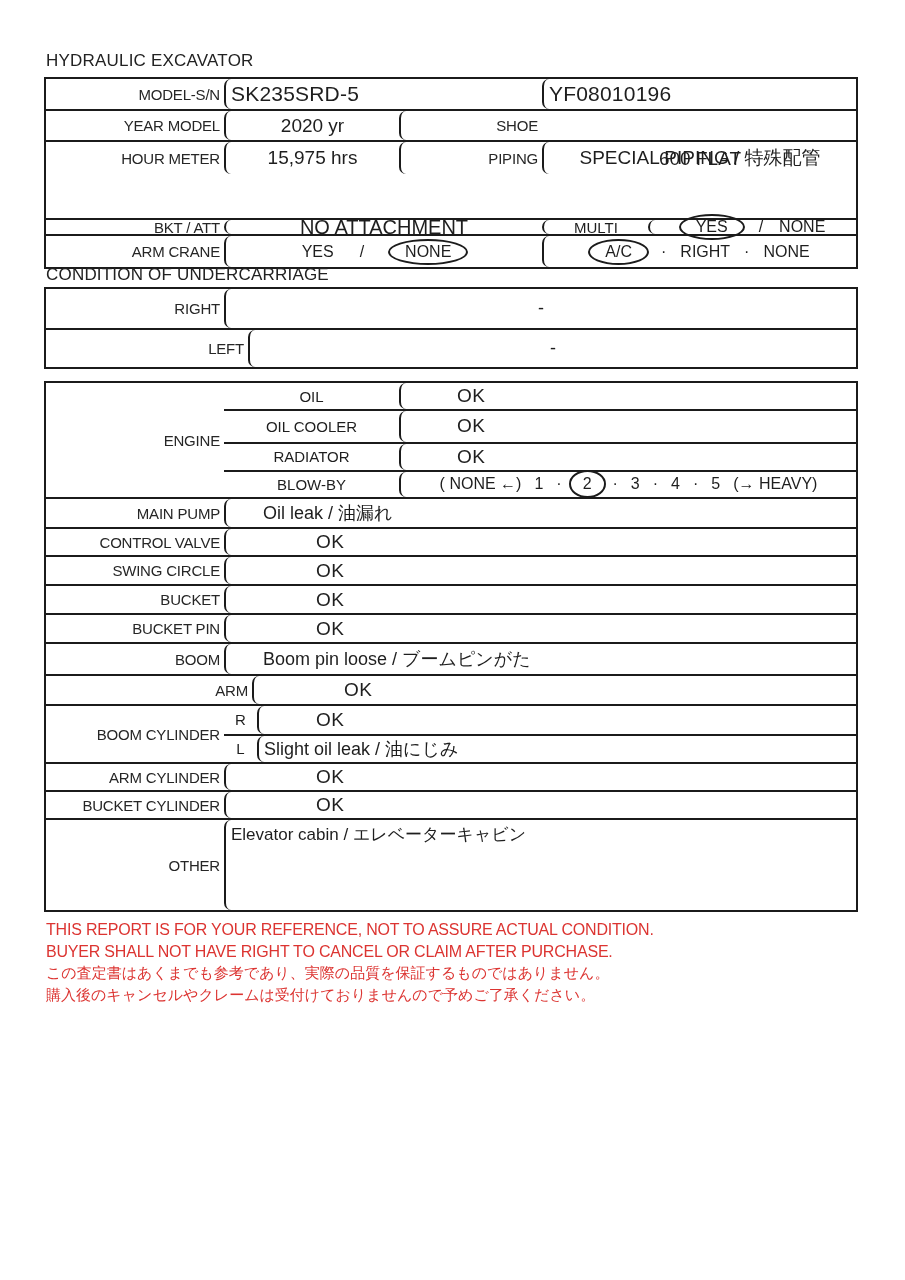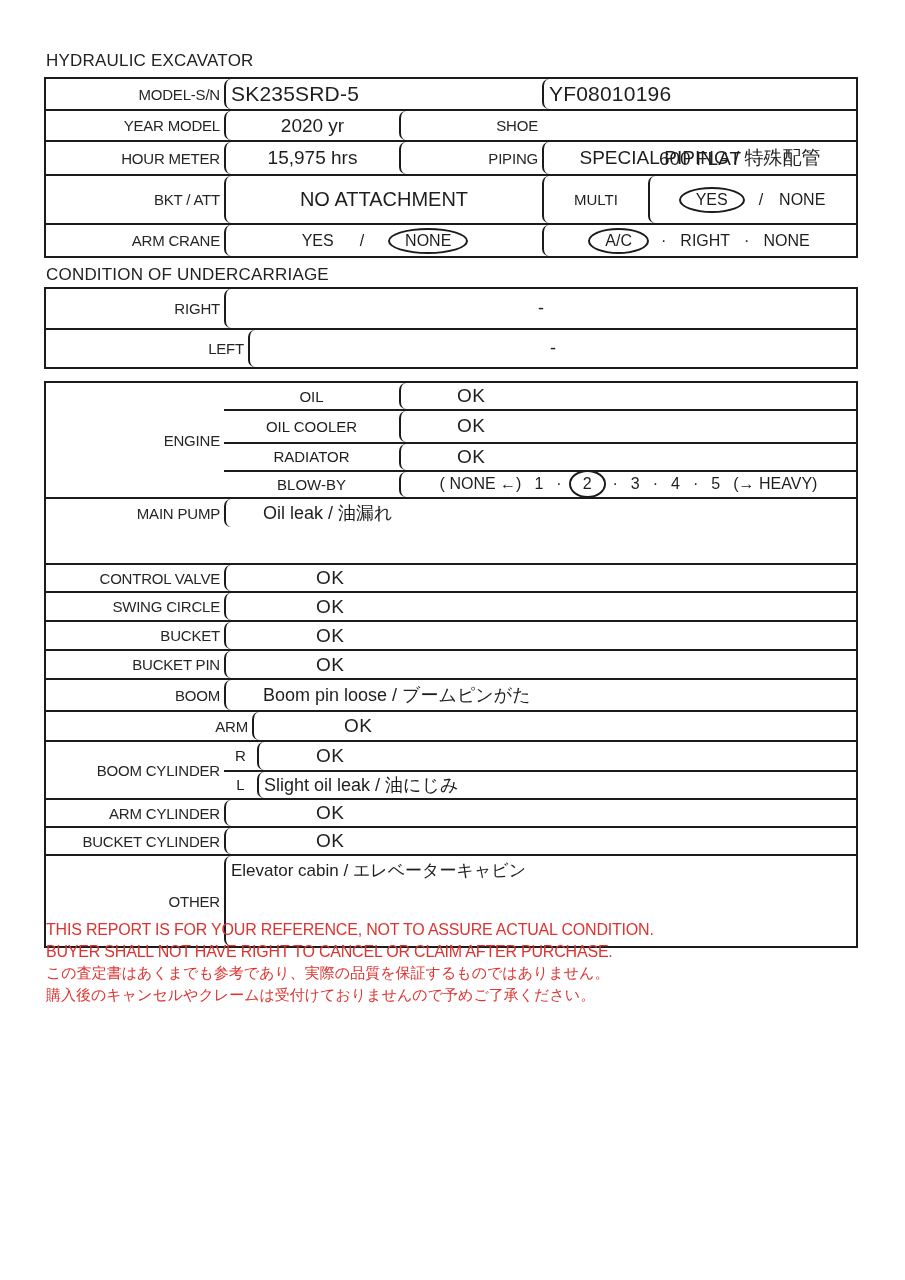--- a/index.html
+++ b/index.html
@@ -68,21 +68,21 @@
       <div class="cell center val19" style="width:175px;">2020 yr</div>
       <div class="cell label" style="width:143px;">SHOE</div>
       <div class="cell center val19" style="flex:1;margin-top:48px;">600 FLAT</div>
     </div>
     <div class="row" style="height:34px;">
       <div class="cell label" style="width:178px;">HOUR METER</div>
       <div class="cell center val19" style="width:175px;">15,975 hrs</div>
       <div class="cell label" style="width:143px;">PIPING</div>
       <div class="cell center val19" style="flex:1;">SPECIAL PIPING / 特殊配管</div>
     </div>
-    <div class="row" style="height:49px;">
+    <div class="row" style="height:16px;margin-top:44px;">
       <div class="cell label" style="width:178px;">BKT / ATT</div>
       <div class="cell center" style="width:318px; font-size:20px;">NO ATTACHMENT</div>
       <div class="cell center" style="width:106px; font-size:15px;">MULTI</div>
       <div class="cell center" style="flex:1; font-size:16px; gap:16px;">
         <span class="circled">
             <span class="tok">YES</span>
           </span>
         <span class="tok">/</span>
         <span class="tok">NONE</span>
       </div>
@@ -156,21 +156,21 @@
             <span class="tok">(→ HEAVY)</span>
           </div>
         </div>
       </div>
     </div>
 
     <div class="row" style="height:30px;">
       <div class="cell label" style="width:178px;">MAIN PUMP</div>
       <div class="cell phrase" style="flex:1;">Oil leak / 油漏れ</div>
     </div>
-    <div class="row" style="height:28px;margin-top:36px;">
+    <div class="row" style="height:28px;">
       <div class="cell label" style="width:178px;">CONTROL VALVE</div>
       <div class="cell ok" style="flex:1;">OK</div>
     </div>
     <div class="row" style="height:29px;">
       <div class="cell label" style="width:178px;">SWING CIRCLE</div>
       <div class="cell ok" style="flex:1;">OK</div>
     </div>
     <div class="row" style="height:29px;">
       <div class="cell label" style="width:178px;">BUCKET</div>
       <div class="cell ok" style="flex:1;">OK</div>

